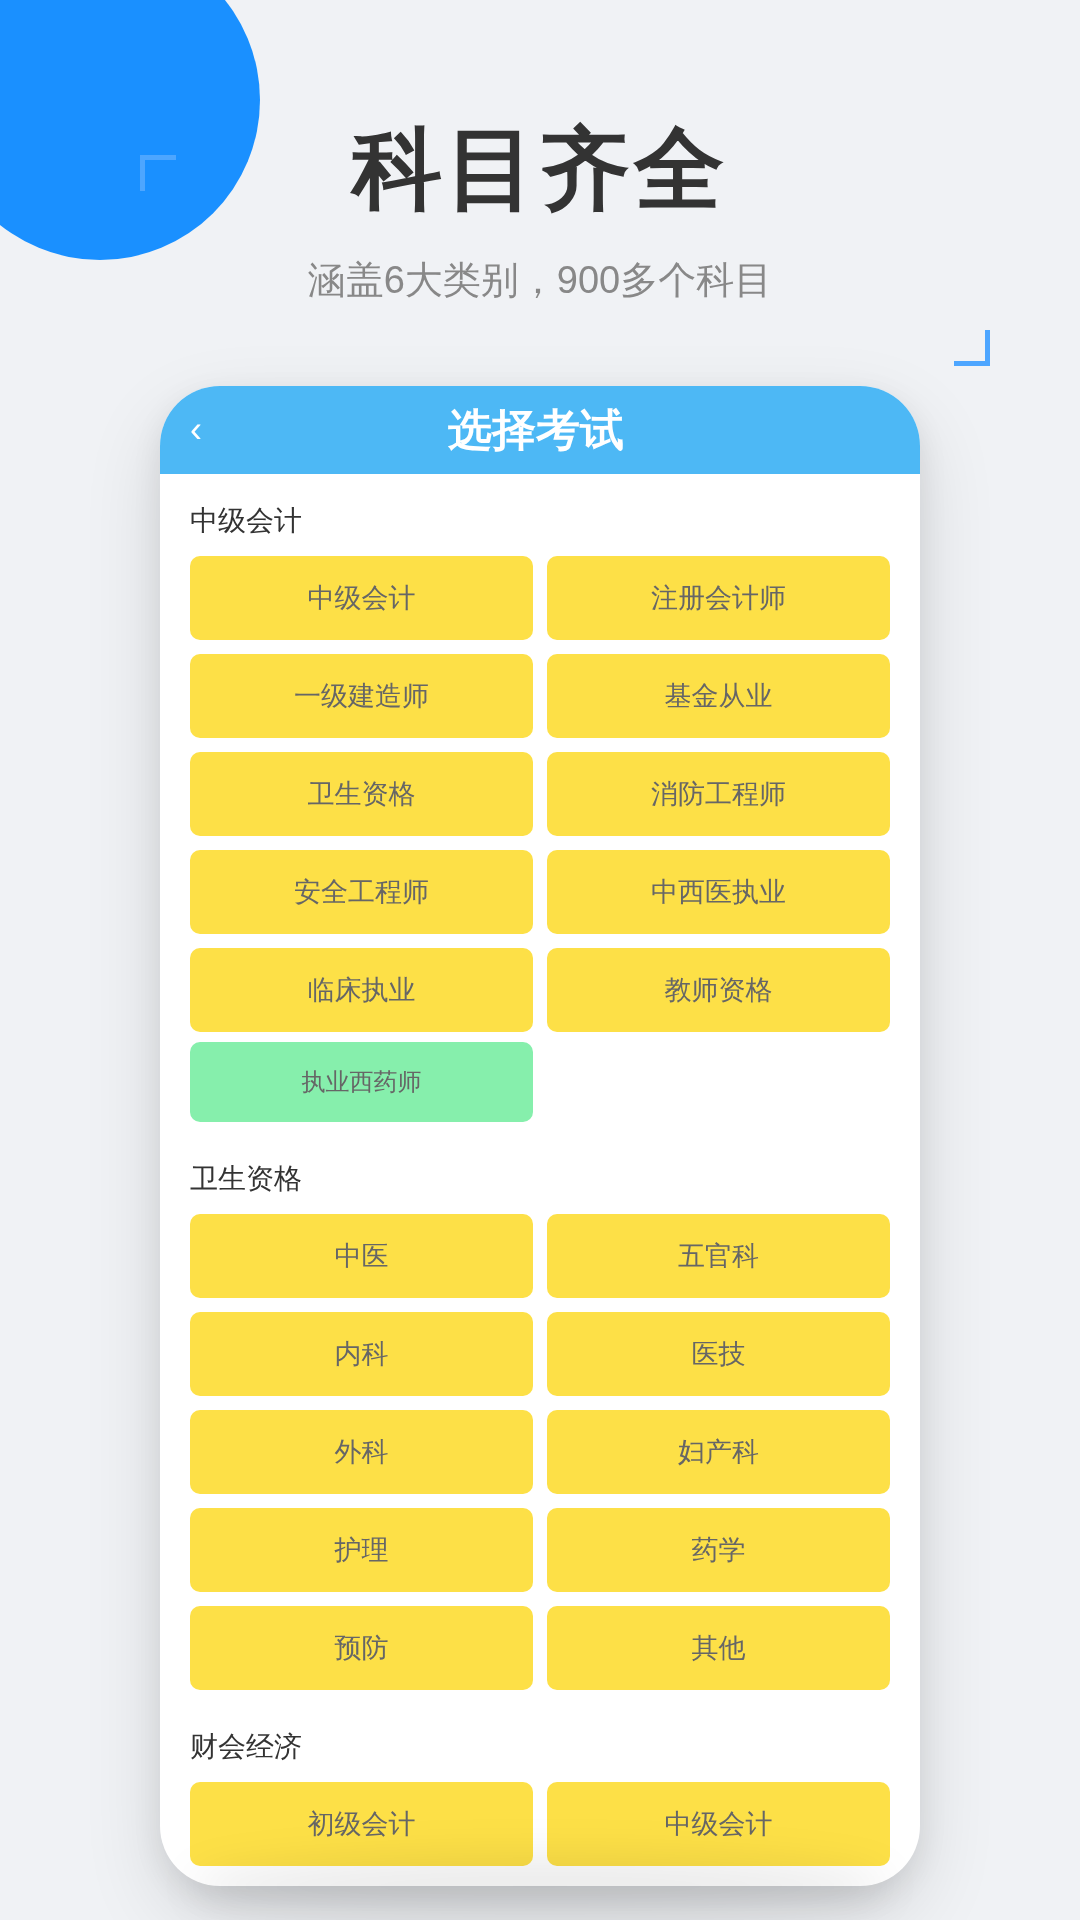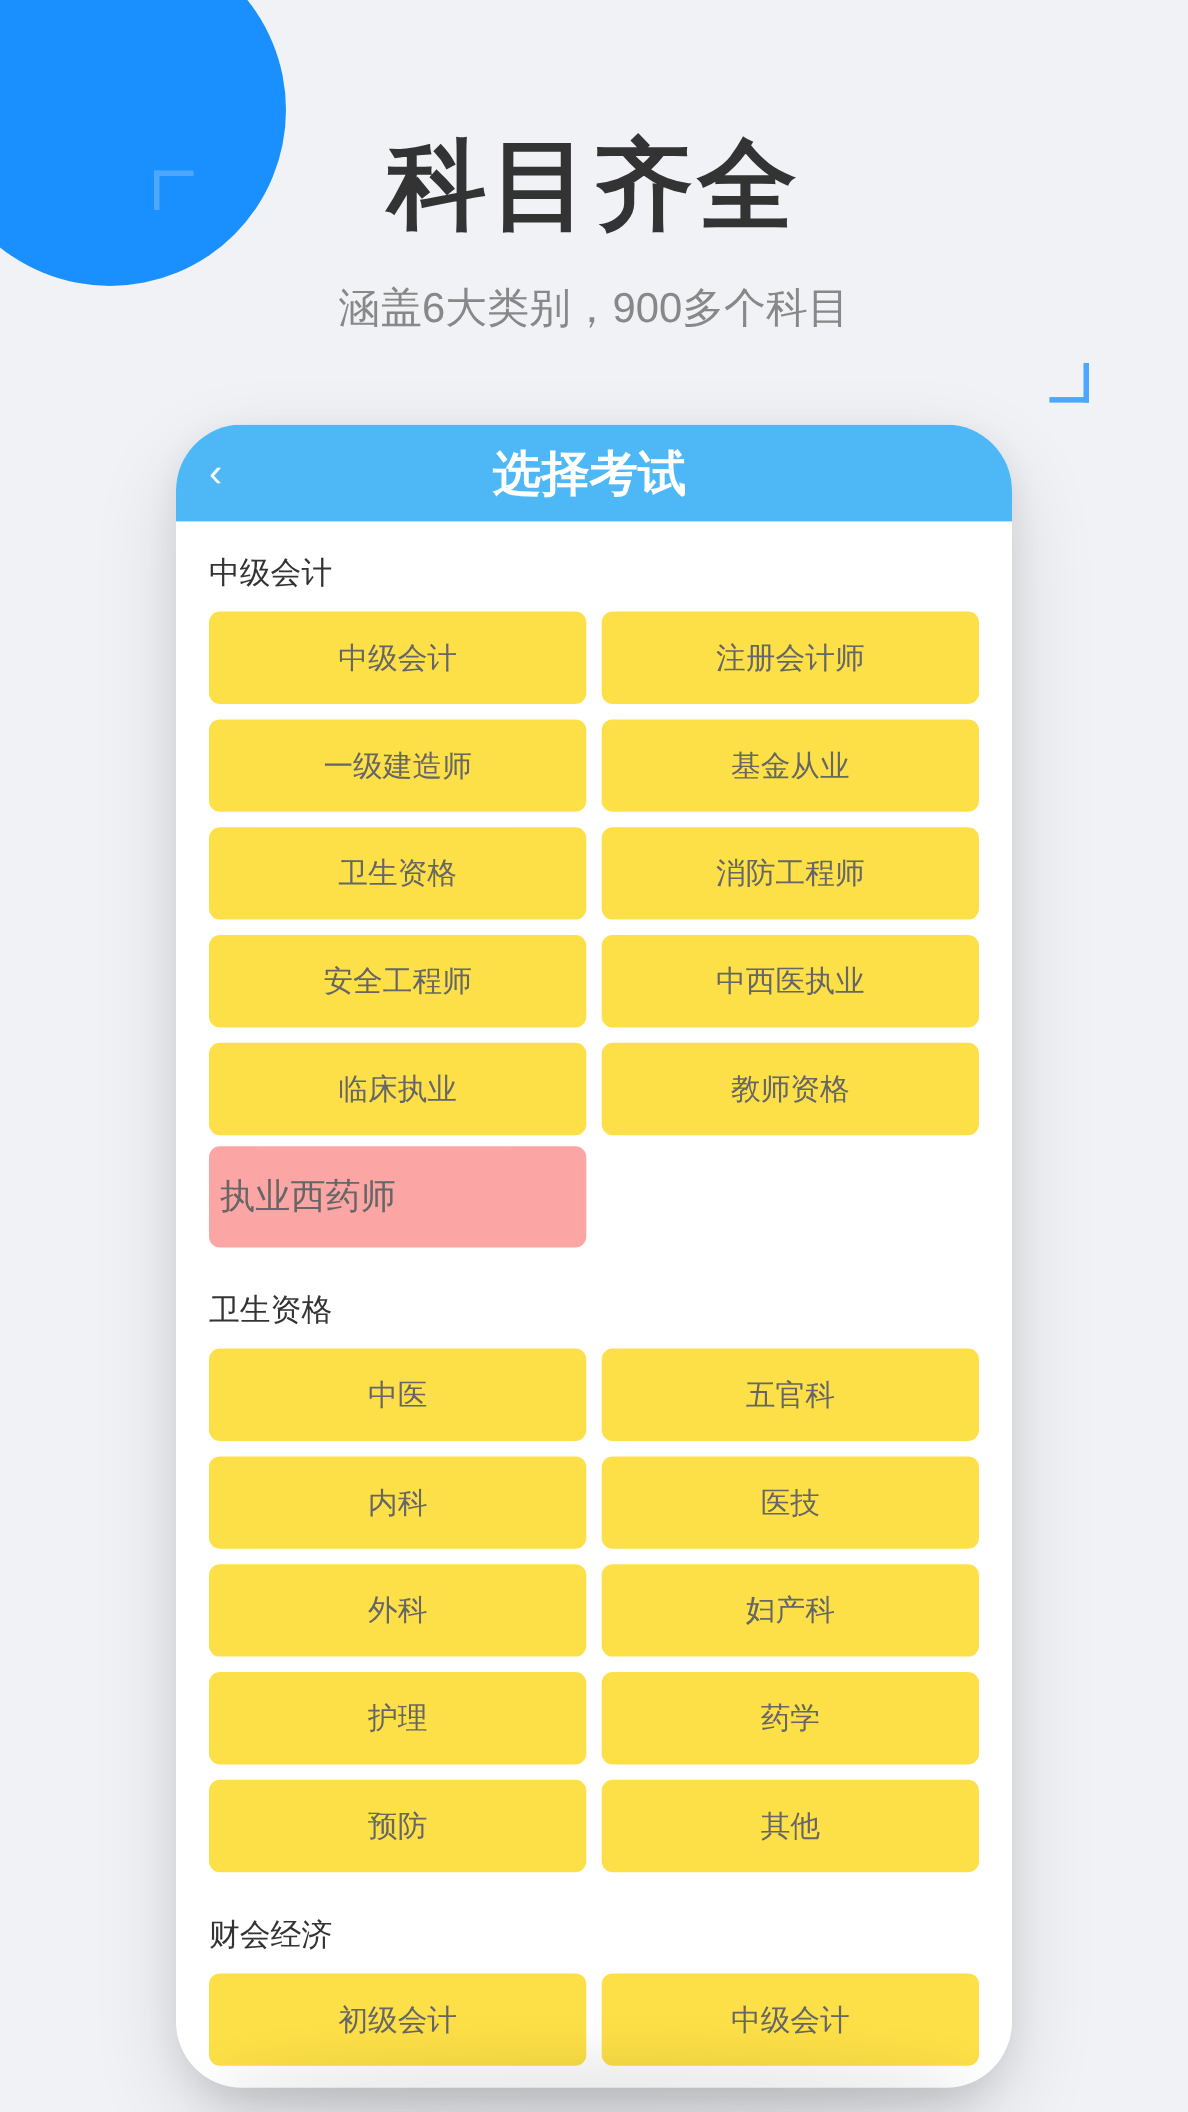--- a/index.html
+++ b/index.html
@@ -150,24 +150,25 @@
       border-radius: 10px;
       padding: 24px 10px;
       text-align: center;
       font-size: 27px;
       color: #666;
       cursor: pointer;
     }
 
     
     .grid-item-single {
-      background: #fca5a5;
+      background: #86efac;
       border-radius: 10px;
       padding: 24px 10px;
-      font-size: 32px;
+      text-align: center;
+      font-size: 24px;
       color: #666;
       cursor: pointer;
       width: calc(50% - 7px);
     }
 
     .single-row {
       padding: 0 30px 10px;
       display: flex;
     }
 

